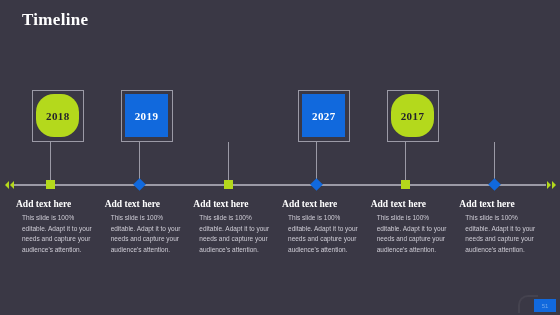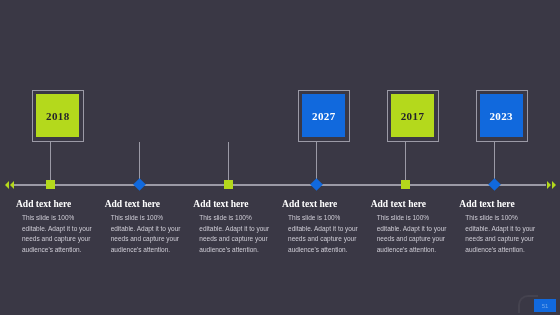--- a/index.html
+++ b/index.html
@@ -90,21 +90,21 @@
     width: 43px;
     height: 43px;
     display: flex;
     align-items: center;
     justify-content: center;
     font-family: "Liberation Serif", serif;
     font-weight: bold;
     font-size: 11px;
     letter-spacing: 0.4px;
   }
-  .card-fill.green { background: #b4d91c; color: #24222c; }
+  .card-fill.green { background: #b4d91c; color: #24222c; border-radius: 18px; }
   .card-fill.blue  { background: #1169dd; color: #ffffff; }
 
   
   .connector {
     position: absolute;
     top: 142px;
     height: 43px;
     width: 1px;
     background: #9b9aa6;
     left: 50%;
@@ -167,20 +167,21 @@
     border-left: 2px solid #45434f;
     border-top: 2px solid #45434f;
     border-top-left-radius: 10px;
   }
 </style>
 </head>
 <body>
 
 <div class="slide">
 
+  <div class="title">Timeline</div>
 
   <div class="axis"></div>
 
   <div class="axis-arrow left">
     <span class="chev"></span>
       <span class="chev"></span>
   </div>
   <div class="axis-arrow right">
     <span class="chev"></span>
       <span class="chev"></span>
@@ -194,20 +195,25 @@
           </div>
         </div>
         <div class="connector"></div>
         <div class="marker green"></div>
         <div class="text-block">
           <div class="text-head">Add text here</div>
           <div class="text-body">This slide is 100% editable. Adapt it to your needs and capture your audience's attention.</div>
         </div>
       </div>
       <div class="col">
+        <div class="card-frame">
+          <div class="card-fill blue">
+            <span>2019</span>
+          </div>
+        </div>
         <div class="connector"></div>
         <div class="marker blue"></div>
         <div class="text-block">
           <div class="text-head">Add text here</div>
           <div class="text-body">This slide is 100% editable. Adapt it to your needs and capture your audience's attention.</div>
         </div>
       </div>
       <div class="col">
         <div class="connector"></div>
         <div class="marker green"></div>
@@ -236,25 +242,20 @@
           </div>
         </div>
         <div class="connector"></div>
         <div class="marker green"></div>
         <div class="text-block">
           <div class="text-head">Add text here</div>
           <div class="text-body">This slide is 100% editable. Adapt it to your needs and capture your audience's attention.</div>
         </div>
       </div>
       <div class="col">
-        <div class="card-frame">
-          <div class="card-fill blue">
-            <span>2023</span>
-          </div>
-        </div>
         <div class="connector"></div>
         <div class="marker blue"></div>
         <div class="text-block">
           <div class="text-head">Add text here</div>
           <div class="text-body">This slide is 100% editable. Adapt it to your needs and capture your audience's attention.</div>
         </div>
       </div>
     </div>
 
   <div class="corner-swoosh"></div>

